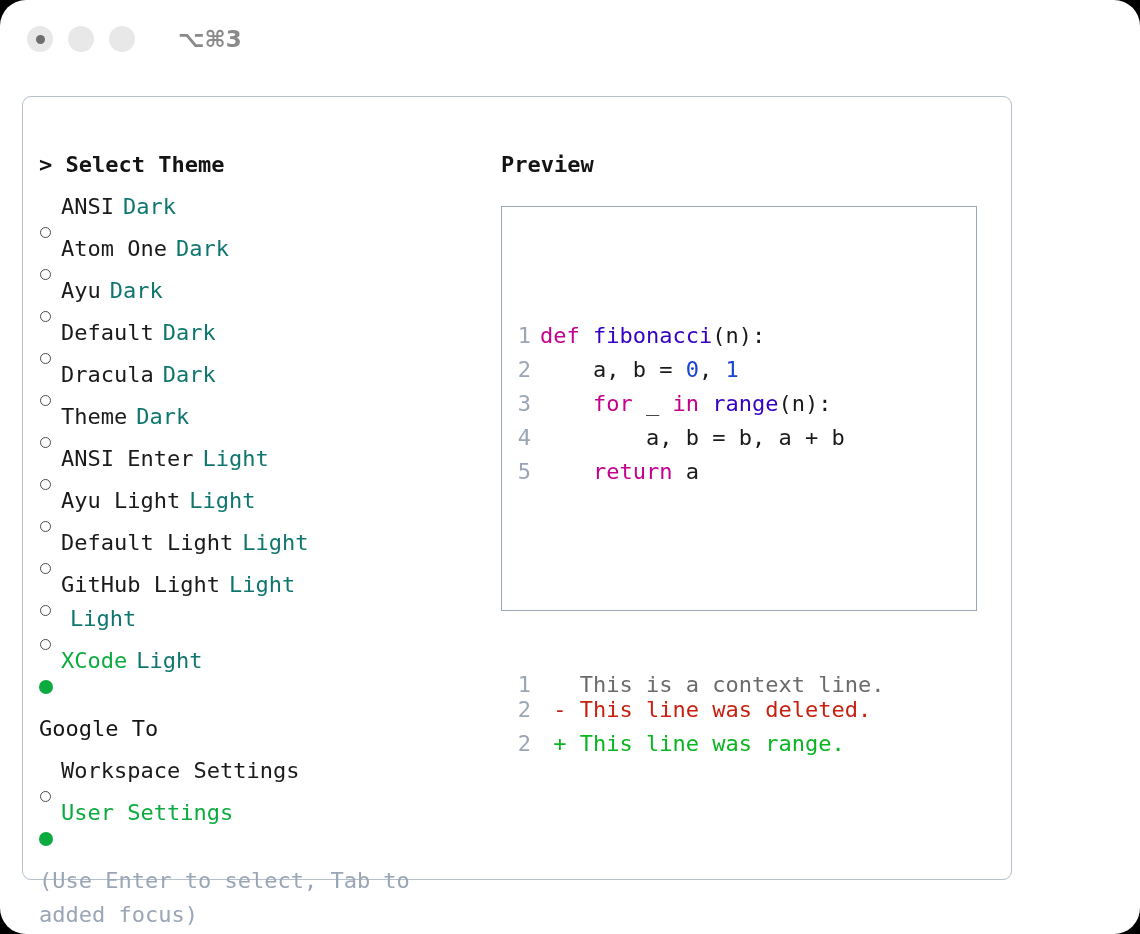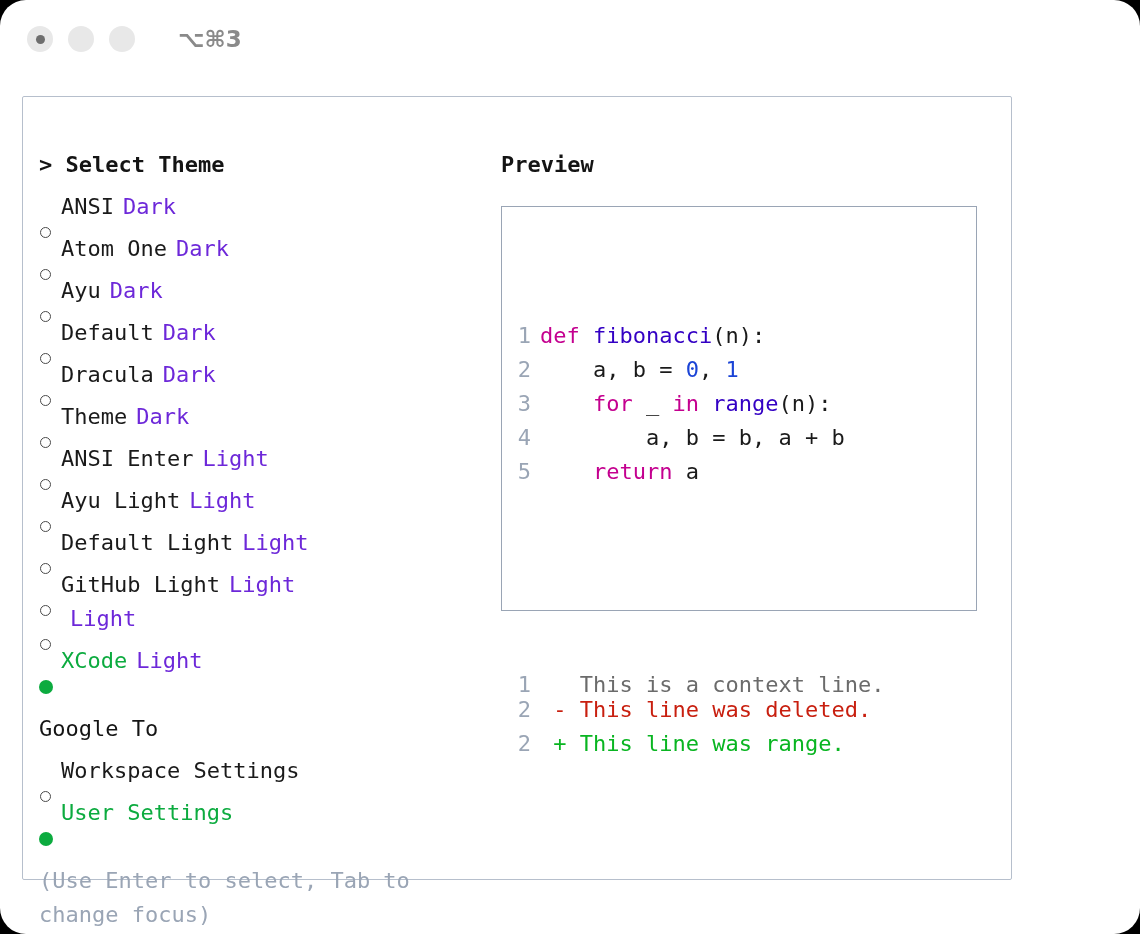--- a/index.html
+++ b/index.html
@@ -60,21 +60,21 @@
   }
 
   
   #outer-panel {
     position: absolute;
     left: 22px;
     top: 96px;
     width: 990px;
     height: 784px;
     border: 1px solid #b6bfcc;
-    border-radius: 2px;
+    border-radius: 9px;
     box-sizing: border-box;
     background: #ffffff;
   }
 
   
   #left-col {
     position: absolute;
     left: 16px;
     top: 51px;
     width: 450px;
@@ -115,21 +115,21 @@
   .marker-dot {
     position: absolute;
     left: 0px; top: 12px;
     width: 14px; height: 14px;
     background: #0cab3f;
     border-radius: 50%;
   }
   .opt-label { color: #1a1a1a; margin-top: 8px; }
   .opt-label.sel { color: #0cab3f; }
   .opt-tag {
-    color: #6d28d9;
+    color: #0f766e;
     margin-left: 9px;
   }
   .spacer-row { height: 34px; }
 
   #hint {
     margin-top: 34px;
     font-size: 22px;
     line-height: 34px;
     color: #9aa5b5;
     width: 420px;
@@ -217,21 +217,21 @@
         </div>
 
       <div class="spacer-row"></div>
 
       <div class="section-title plain">Google To</div>
       <div id="apply-list">
           <div class="opt-row"><span class="opt-marker"><span class="marker-ring"></span></span><span class="opt-label">Workspace Settings</span></div>
           <div class="opt-row"><span class="opt-marker sel"><span class="marker-dot"></span></span><span class="opt-label sel">User Settings</span></div>
         </div>
 
-      <div id="hint">(Use Enter to select, Tab to change focus)</div>
+      <div id="hint">(Use Enter to select, Tab to added focus)</div>
     </div>
 
     <div id="right-col">
       <div class="section-title">Preview</div>
       <div id="preview-box">
         <div class="code-area">
           <div id="code-lines"><div class="code-line"><span class="ln">1</span><span class="code-text"><span class="tok-kw">def </span><span class="tok-fn">fibonacci</span><span class="tok-pl">(n):</span></span></div><div class="code-line"><span class="ln">2</span><span class="code-text"><span class="tok-pl">    a, b = </span><span class="tok-num">0</span><span class="tok-pl">, </span><span class="tok-num">1</span></span></div><div class="code-line"><span class="ln">3</span><span class="code-text"><span class="tok-pl">    </span><span class="tok-kw">for</span><span class="tok-pl"> _ </span><span class="tok-kw">in</span><span class="tok-pl"> </span><span class="tok-fn">range</span><span class="tok-pl">(n):</span></span></div><div class="code-line"><span class="ln">4</span><span class="code-text"><span class="tok-pl">        a, b = b, a + b</span></span></div><div class="code-line"><span class="ln">5</span><span class="code-text"><span class="tok-pl">    </span><span class="tok-kw">return</span><span class="tok-pl"> a</span></span></div></div>
           <div class="blank-line"></div>
           <div id="diff-lines"><div class="code-line"><span class="ln">1</span><span class="code-text diff-ctx">   This is a context line.</span></div><div class="code-line"><span class="ln">2</span><span class="code-text diff-del"> - This line was deleted.</span></div><div class="code-line"><span class="ln">2</span><span class="code-text diff-add"> + This line was range.</span></div></div>
         </div>

